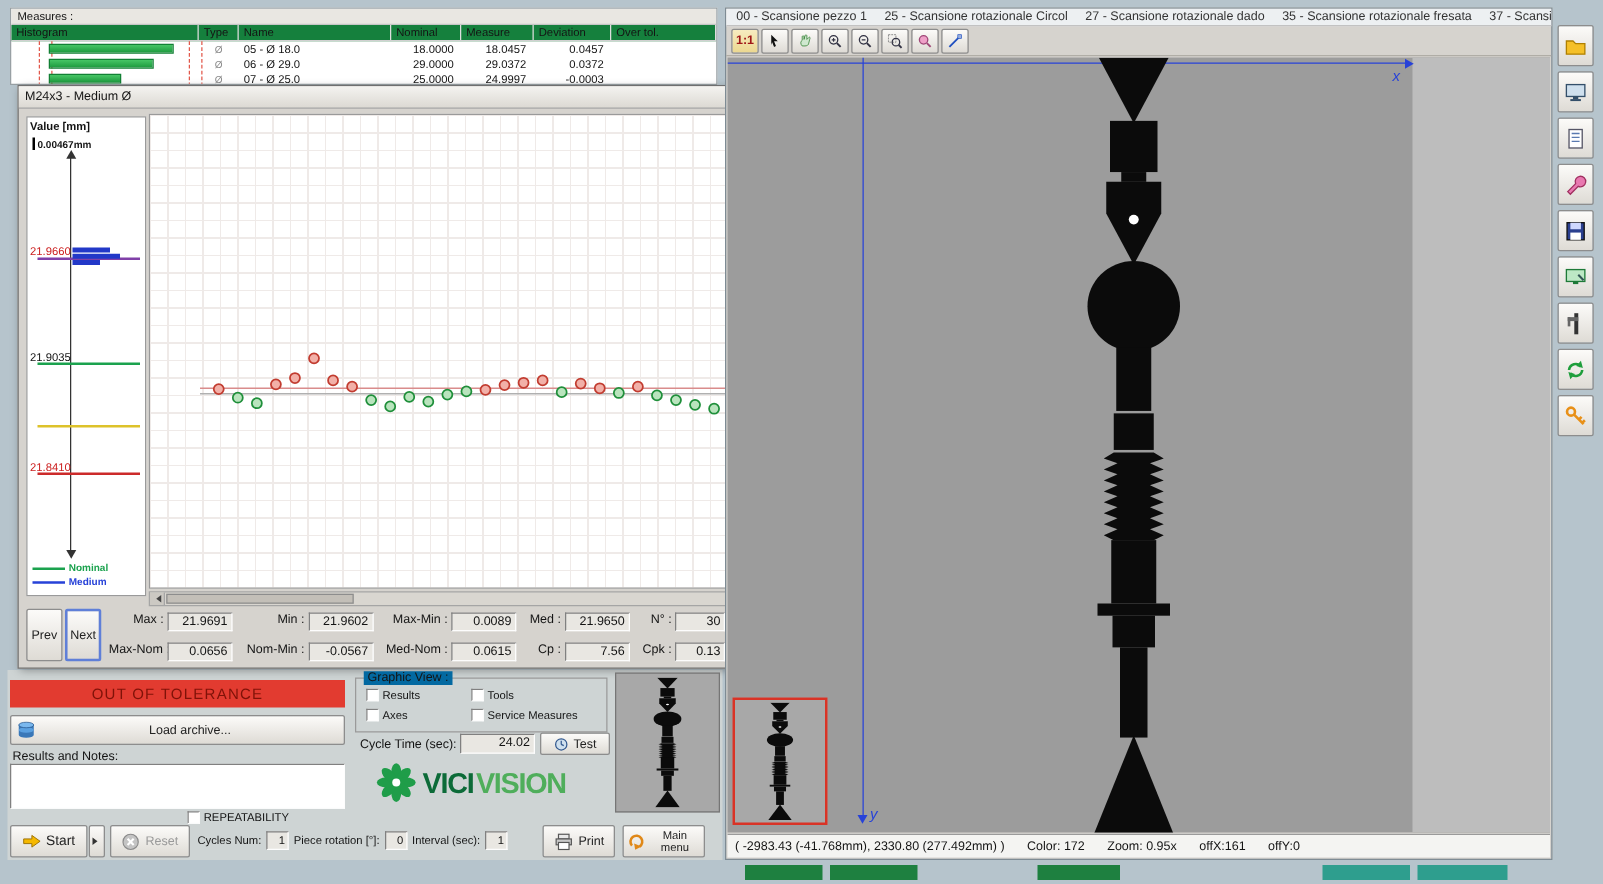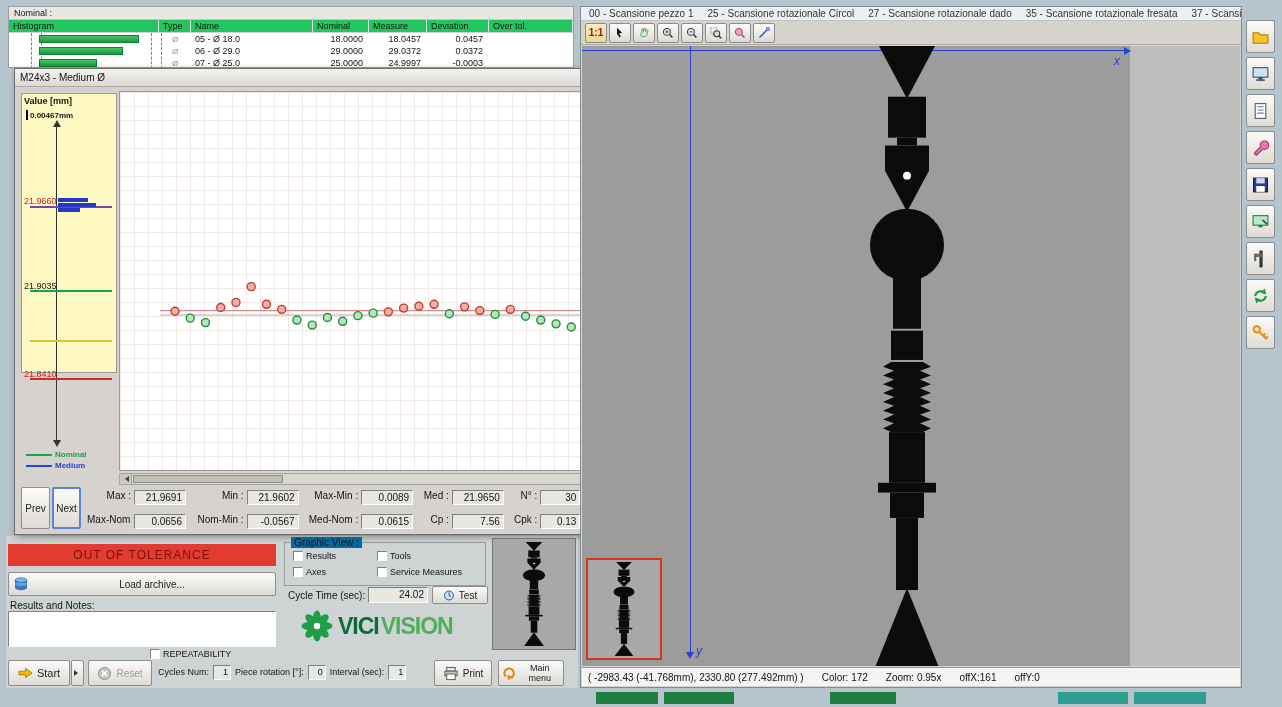--- a/index.html
+++ b/index.html
@@ -7,34 +7,34 @@
 body{position:relative;background:#b6c4cc;font-family:"Liberation Sans","DejaVu Sans",sans-serif;color:#141414;overflow:hidden;font-size:11px}
 .abs{position:absolute}
 button{font-family:inherit}
 .btn{display:inline-flex;align-items:center;justify-content:center;gap:4px;background:linear-gradient(#fcfbf9,#dedbd5);border:1px solid #8d8d8d;border-radius:2px;font-size:10px;color:#222;padding:0 4px;cursor:pointer}
 .sunken{display:inline-block;border:1px solid;border-color:#808080 #fdfdfd #fdfdfd #808080;background:#e9e7e2}
 .whitebg{background:#fff}
 
 #measures{left:8px;top:6px;width:566px;height:62px;background:#fff;border:1px solid #98a0a4;overflow:hidden}
 #measures .ptitle{height:13px;background:#e9e7e2;border-bottom:1px solid #c6c6c6;font-size:9px;padding:1px 5px}
 .mhead,.mrow{display:grid;grid-template-columns:150px 32px 122px 56px 58px 62px 1fr;font-size:9px}
-.mhead{height:13px;background:#22c55e;border-bottom:1px solid #d0d0d0}
+.mhead{height:13px;background:#15803d;border-bottom:1px solid #d0d0d0}
 .mhead span{padding:1px 4px;border-right:1px solid #ddd;white-space:nowrap;overflow:hidden}
 .mrow{height:12px;align-items:center}
 .mrow .num{text-align:right;padding-right:6px}
 .mrow .name{padding-left:4px}
 .typ{color:#8a8a8a;text-align:center;display:block;font-size:8px}
 .histcell{position:relative;height:100%}
 .hist-bar{position:absolute;left:30px;top:2px;height:8px;background:linear-gradient(#46c565,#1d9a3e);border:1px solid #128034}
 .hguide{position:absolute;top:26px;height:36px;width:0;border-left:1px dashed #e2574a}
 
 #dialog{left:14px;top:68px;width:690px;height:467px;background:#d6d3ce;border:1px solid #6f6f6f;box-shadow:2px 2px 7px rgba(0,0,0,.35)}
 .dlg-title{height:18px;background:linear-gradient(#f4f3f0,#dcd9d3);border-bottom:1px solid #a8a8a8;display:flex;align-items:center;padding:0 5px;font-size:10px}
 .dlg-close{margin-left:auto;width:14px;height:14px;line-height:11px;font-size:11px}
-.axis-panel{position:absolute;left:6px;top:24px;width:96px;height:280px;background:#fef9c3;border:1px solid #9a9a9a;font-size:9px}
+.axis-panel{position:absolute;left:6px;top:24px;width:96px;height:384px;background:#ffffff;border:1px solid #9a9a9a;font-size:9px}
 .ap-title{font-weight:bold;font-size:9px;padding:2px 0 0 2px}
 .ap-range{position:absolute;top:16px;left:4px;display:flex;gap:2px;font-size:8px;font-weight:bold;align-items:center}
 .ap-bracket{width:2px;height:10px;background:#000}
 .ap-axis{position:absolute;left:34px;top:30px;height:316px;width:1px;background:#333}
 .ap-arrow{position:absolute;width:0;height:0;border:4px solid transparent}
 .ap-arrow.up{left:31px;top:22px;border-bottom:7px solid #333}
 .ap-arrow.down{left:31px;top:346px;border-top:7px solid #333}
 .ap-line{position:absolute;left:8px;width:82px;height:2px}
 .ap-bars{position:absolute;left:36px;top:104px;display:flex;flex-direction:column;gap:1px}
 .ap-bars span{height:4px;background:#2238c8;display:block}
@@ -137,21 +137,21 @@
       <circle cx="60" cy="133" r="4" fill="#fff"></circle>
     </symbol>
   </defs>
 </svg>
 
 <div>
 
   <div class="abs" id="basepanel"></div>
 
   <section class="abs" id="measures">
-    <div class="ptitle">Nominal :</div>
+    <div class="ptitle">Measures :</div>
     <div class="mhead">
       <span>Histogram</span>
       <span>Type</span>
       <span>Name</span>
       <span>Nominal</span>
       <span>Measure</span>
       <span>Deviation</span>
       <span>Over tol.</span>
     </div>
     <span class="hguide" style="left:22px"></span>

